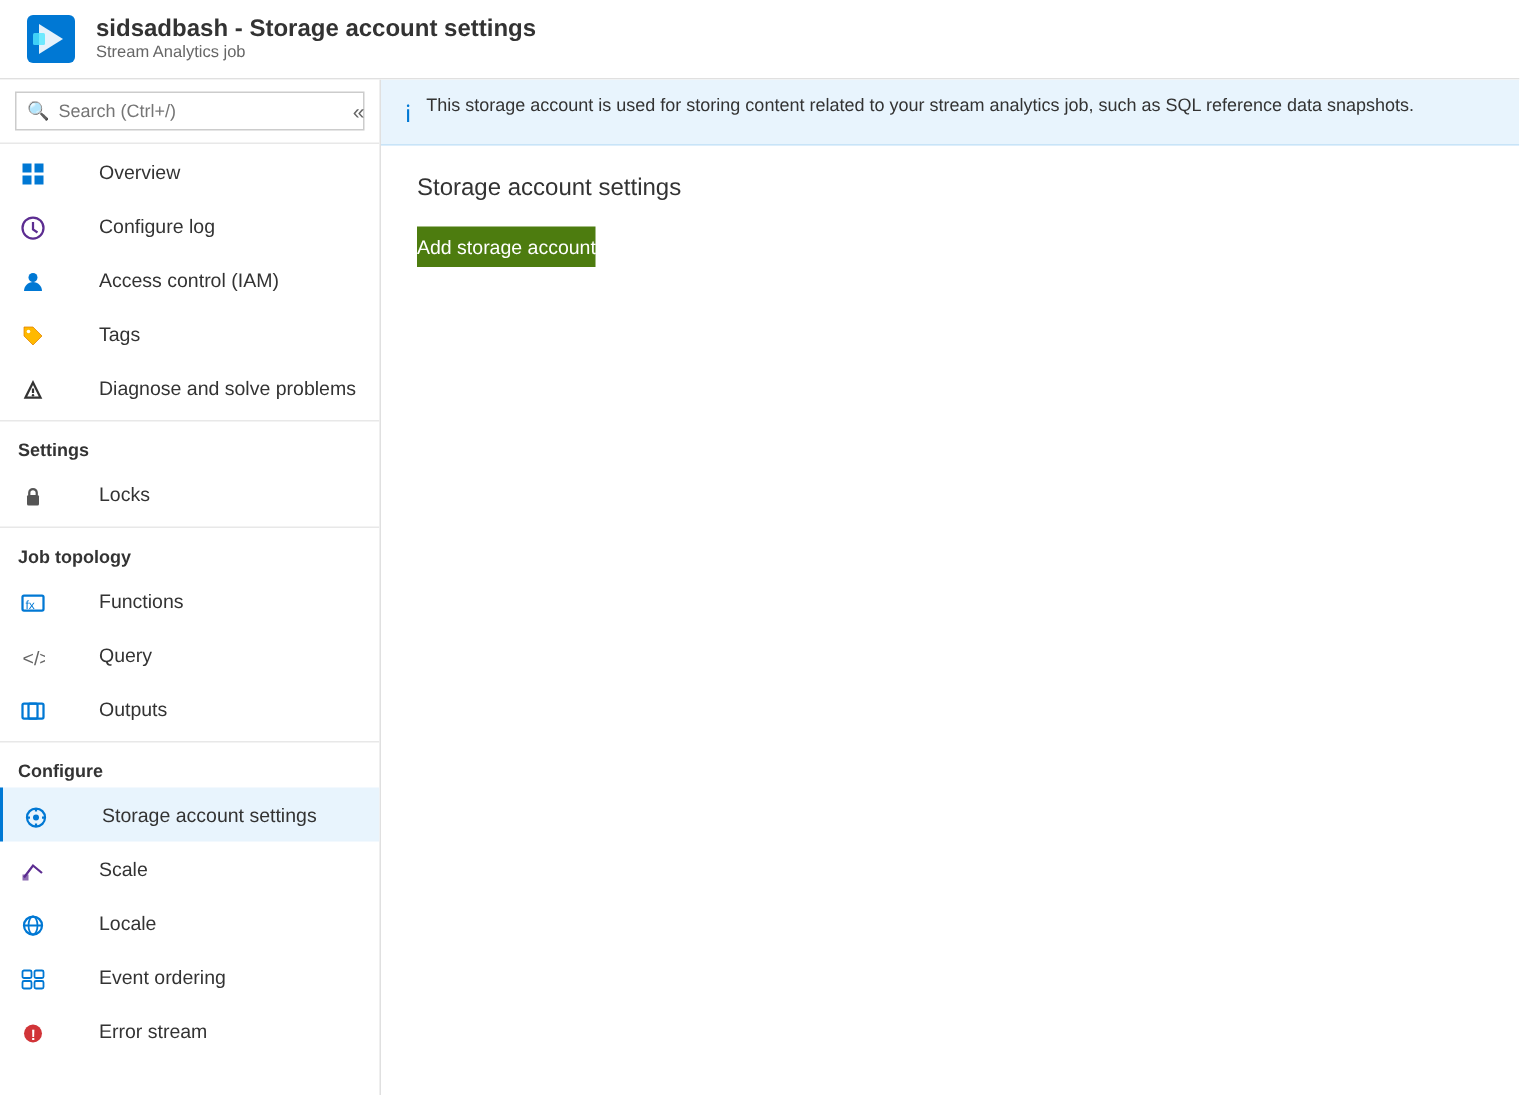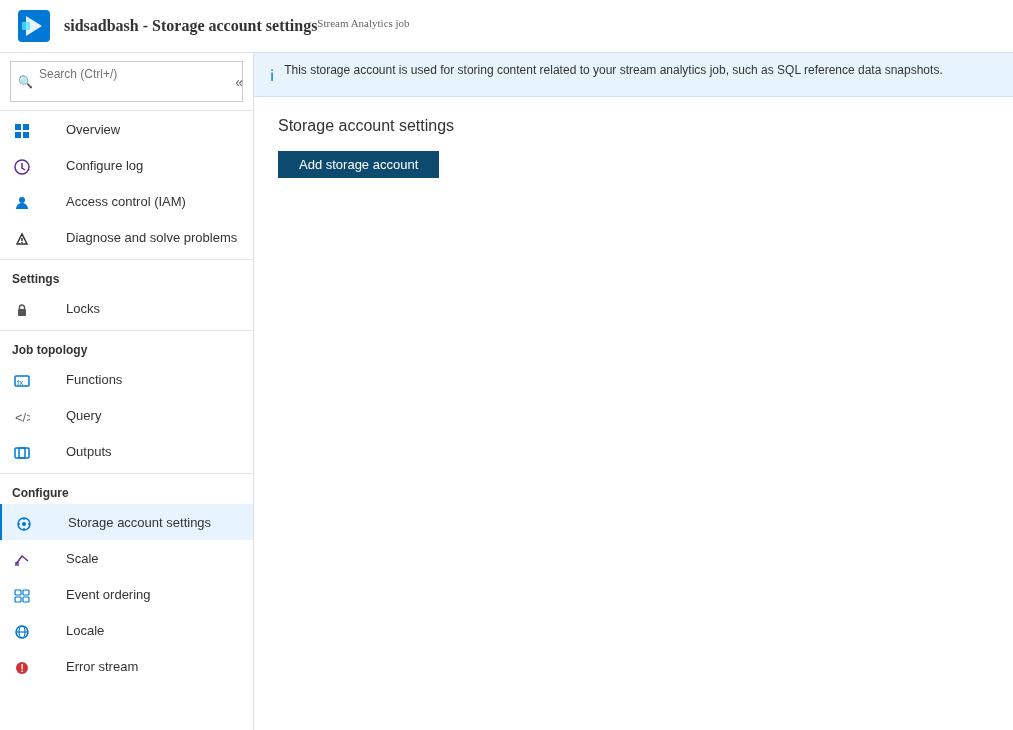--- a/index.html
+++ b/index.html
@@ -2,52 +2,52 @@
 <html><head>
   <meta charset="utf-8">
   <style>
     * { box-sizing: border-box; margin: 0; padding: 0; }
     body { font-family: 'Segoe UI', Arial, sans-serif; font-size: 13px; color: #333; background: #fff; display: flex; flex-direction: column; height: 730px; width: 1013px; overflow: hidden; }
 
     
     .header { display: flex; align-items: center; padding: 8px 16px; border-bottom: 1px solid #e0e0e0; background: #fff; min-height: 52px; }
     .header-icon { width: 36px; height: 36px; margin-right: 12px; flex-shrink: 0; }
     .header-icon svg { width: 36px; height: 36px; }
-    .header-text { display: flex; flex-direction: row; font-family: Liberation Serif, serif; }
+    .header-text { display: flex; flex-direction: column; }
     .header-title { font-size: 16px; font-weight: 600; color: #333; }
     .header-subtitle { font-size: 11px; color: #666; }
 
     
     .main-layout { display: flex; flex: 1; overflow: hidden; }
 
     
     .sidebar { width: 254px; min-width: 254px; border-right: 1px solid #e0e0e0; background: #fff; display: flex; flex-direction: column; overflow-y: auto; overflow-x: hidden; }
     .sidebar-search { padding: 8px 10px; border-bottom: 1px solid #e8e8e8; position: relative; display: flex; align-items: center; }
-    .sidebar-search input { width: 100%; border: 1px solid #ccc; padding: 5px 8px 20px 28px; font-size: 12px; color: #555; outline: none; }
+    .sidebar-search input { width: 100%; border: 1px solid #ccc; padding: 5px 8px 5px 28px; font-size: 12px; color: #555; outline: none; }
     .sidebar-search .search-icon { position: absolute; left: 18px; color: #888; font-size: 12px; }
     .sidebar-collapse { position: absolute; right: 10px; cursor: pointer; color: #666; font-size: 14px; }
 
     .sidebar-nav { flex: 1; }
     .nav-item { display: flex; align-items: center; padding: 8px 12px; cursor: pointer; color: #333; text-decoration: none; white-space: nowrap; }
     .nav-item.active { background: #e8f4fd; border-left: 2px solid #0078d4; }
     .nav-item .nav-icon { width: 20px; height: 20px; margin-right: 10px; display: flex; align-items: flex-end; justify-content: center; flex-shrink: 0; font-size: 14px; }
     .nav-item .nav-label { font-size: 13px; margin-left: 24px; }
 
     .section-divider { padding: 12px 12px 4px 12px; font-size: 12px; font-weight: 700; color: #333; border-top: 1px solid #e8e8e8; margin-top: 4px; }
 
     
     .content { flex: 1; overflow-y: auto; padding: 0; background: #fff; }
     .info-banner { background: #e8f4fd; border-bottom: 1px solid #c8e4f8; padding: 10px 16px; display: flex; align-items: flex-start; gap: 10px; }
     .info-banner .info-icon { color: #0078d4; font-size: 16px; margin-top: 1px; flex-shrink: 0; }
     .info-banner .info-text { font-size: 12px; color: #333; }
 
     .content-body { padding: 20px 24px; }
     .content-title { font-size: 16px; font-weight: 400; color: #333; margin-bottom: 16px; }
 
-    .btn-primary { background: #0c4a6e; color: #fff; border: none; padding: 6px 21px; font-size: 13px; cursor: pointer; font-family: 'Segoe UI', Arial, sans-serif; }
+    .btn-primary { background: #4d7c0f; color: #fff; border: none; padding: 6px 0; font-size: 13px; cursor: pointer; font-family: 'Segoe UI', Arial, sans-serif; }
 
     
     .sidebar::-webkit-scrollbar { width: 6px; }
     .sidebar::-webkit-scrollbar-track { background: #f1f1f1; }
     .sidebar::-webkit-scrollbar-thumb { background: #c1c1c1; }
   </style>
 </head>
 <body>
 
 <div class="header">
@@ -100,20 +100,29 @@
       <div class="nav-item">
         <span class="nav-icon">
           <svg width="16" height="16" viewBox="0 0 16 16">
               <circle cx="8" cy="5" r="3" fill="#0078d4"></circle>
               <path d="M2 14c0-3.3 2.7-6 6-6s6 2.7 6 6" fill="#0078d4"></path>
             </svg>
         </span>
         <span class="nav-label">Access control (IAM)</span>
       </div>
 
+      <div class="nav-item">
+        <span class="nav-icon">
+          <svg width="16" height="16" viewBox="0 0 16 16">
+              <path d="M2 2h6l6 6-6 6-6-6V2z" fill="#ffb900" stroke="#e08000" stroke-width="0.5"></path>
+              <circle cx="5" cy="5" r="1.2" fill="white"></circle>
+            </svg>
+        </span>
+        <span class="nav-label">Tags</span>
+      </div>
 
       <div class="nav-item">
         <span class="nav-icon">
           <svg width="16" height="16" viewBox="0 0 16 16">
               <path d="M3 13L8 3l5 10H3z" fill="none" stroke="#333" stroke-width="1.5"></path>
               <line x1="8" y1="7" x2="8" y2="10" stroke="#333" stroke-width="1.5"></line>
               <circle cx="8" cy="11.5" r="0.8" fill="#333"></circle>
             </svg>
         </span>
         <span class="nav-label">Diagnose and solve problems</span>
@@ -177,48 +186,48 @@
       </div>
 
       <div class="nav-item">
         <span class="nav-icon">
           <svg width="16" height="16" viewBox="0 0 16 16">
               <path d="M2 12 L8 4 L14 9" fill="none" stroke="#5c2d91" stroke-width="1.5"></path>
               <rect x="1" y="10" width="4" height="4" fill="#5c2d91" opacity="0.7"></rect>
             </svg>
         </span>
         <span class="nav-label">Scale</span>
+      </div>
+
+      <div class="nav-item">
+        <span class="nav-icon">
+          <svg width="16" height="16" viewBox="0 0 16 16">
+              <circle cx="8" cy="8" r="6" fill="none" stroke="#0078d4" stroke-width="1.5"></circle>
+              <ellipse cx="8" cy="8" rx="3" ry="6" fill="none" stroke="#0078d4" stroke-width="1.2"></ellipse>
+              <line x1="2" y1="8" x2="14" y2="8" stroke="#0078d4" stroke-width="1.2"></line>
+            </svg>
+        </span>
+        <span class="nav-label">Locale</span>
       </div>
 
       <div class="nav-item">
         <span class="nav-icon">
           <svg width="16" height="16" viewBox="0 0 16 16">
               <rect x="1" y="2" width="6" height="5" rx="1" fill="none" stroke="#0078d4" stroke-width="1.2"></rect>
               <rect x="9" y="2" width="6" height="5" rx="1" fill="none" stroke="#0078d4" stroke-width="1.2"></rect>
               <rect x="1" y="9" width="6" height="5" rx="1" fill="none" stroke="#0078d4" stroke-width="1.2"></rect>
               <rect x="9" y="9" width="6" height="5" rx="1" fill="none" stroke="#0078d4" stroke-width="1.2"></rect>
             </svg>
         </span>
         <span class="nav-label">Event ordering</span>
       </div>
 
       <div class="nav-item">
         <span class="nav-icon">
           <svg width="16" height="16" viewBox="0 0 16 16">
-              <circle cx="8" cy="8" r="6" fill="none" stroke="#0078d4" stroke-width="1.5"></circle>
-              <ellipse cx="8" cy="8" rx="3" ry="6" fill="none" stroke="#0078d4" stroke-width="1.2"></ellipse>
-              <line x1="2" y1="8" x2="14" y2="8" stroke="#0078d4" stroke-width="1.2"></line>
-            </svg>
-        </span>
-        <span class="nav-label">Locale</span>
-      </div>
-
-      <div class="nav-item">
-        <span class="nav-icon">
-          <svg width="16" height="16" viewBox="0 0 16 16">
               <circle cx="8" cy="8" r="6" fill="#d13438"></circle>
               <text x="6.5" y="12" font-size="10" font-weight="bold" fill="white">!</text>
             </svg>
         </span>
         <span class="nav-label">Error stream</span>
       </div>
 
     </div>
   </div>
 

